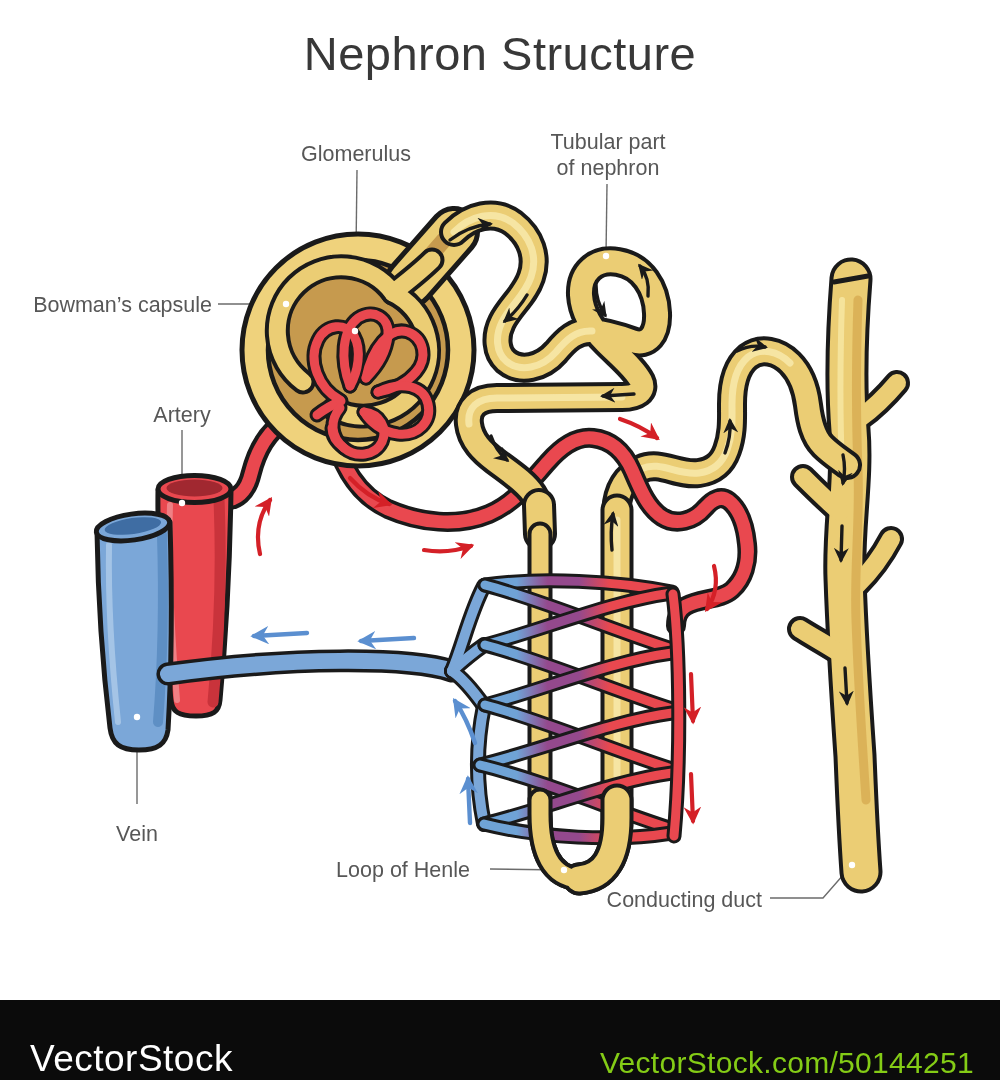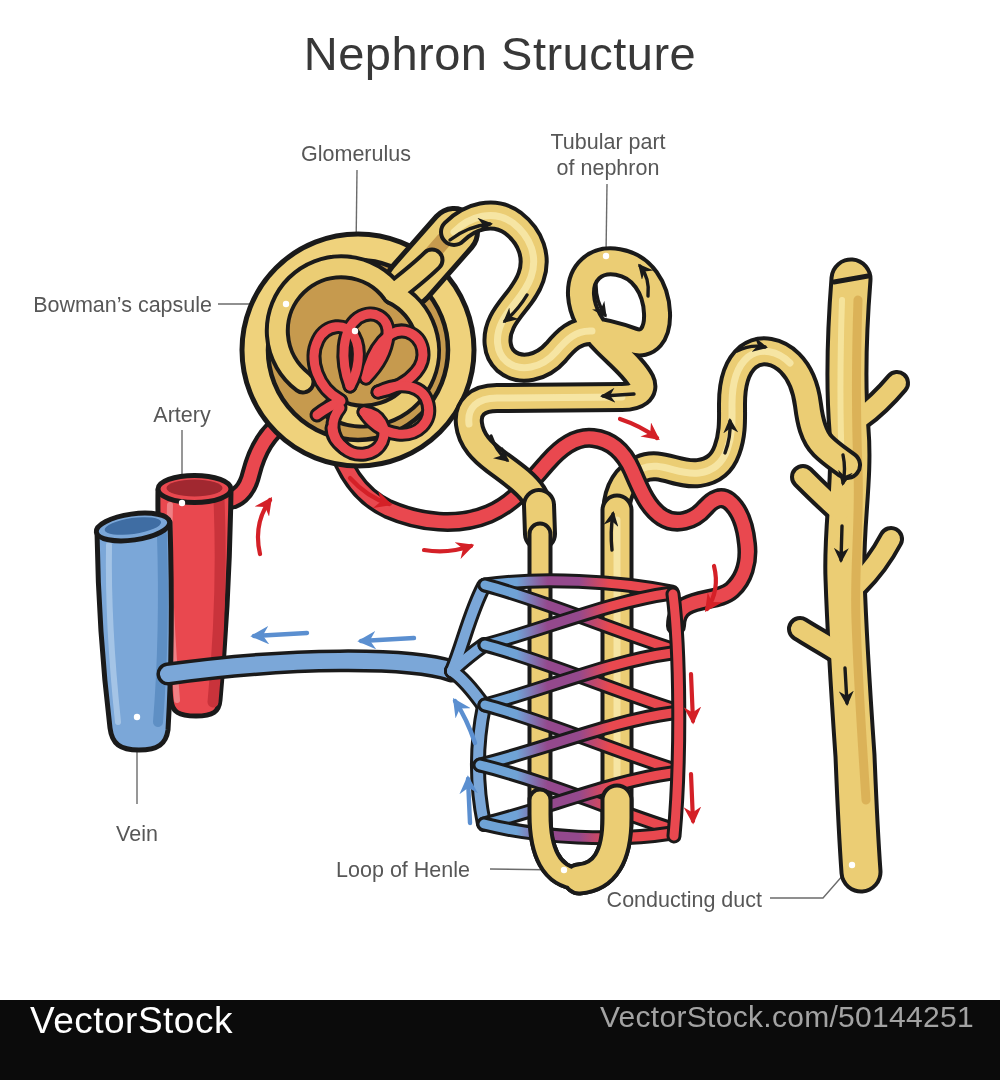--- a/index.html
+++ b/index.html
@@ -1,20 +1,20 @@
 <!DOCTYPE html>
 <html><head>
 <meta charset="utf-8">
 <style>
   html,body{margin:0;padding:0;background:#ffffff;}
   body{width:1000px;height:1080px;position:relative;font-family:"Liberation Sans",sans-serif;}
   .stage{width:1000px;height:1000px;display:block;}
-  .footer{width:1000px;height:80px;background:#0b0b0b;display:flex;align-items:flex-start;justify-content:space-between;box-sizing:border-box;padding:0 26px 0 30px;}
+  .footer{width:1000px;height:80px;background:#0b0b0b;display:flex;align-items:flex-end;justify-content:space-between;box-sizing:border-box;padding:0 26px 0 30px;}
   .brand{color:#ffffff;font-size:37px;font-weight:500;letter-spacing:.5px;}
-  .credit{color:#a3a3a3;font-size:30px;font-weight:400;letter-spacing:.3px;}
+  .credit{color:#84cc16;font-size:30px;font-weight:400;letter-spacing:.3px;}
   
   .ol{stroke:#1a1a1a;fill:none;stroke-linecap:round;stroke-linejoin:round;}
   .gold{stroke:#EBCD74;fill:none;stroke-linecap:round;stroke-linejoin:round;}
   .goldhl{stroke:#F8E9AC;fill:none;stroke-linecap:round;opacity:.85;}
   .redt{stroke:#E9484F;fill:none;stroke-linecap:round;stroke-linejoin:round;}
   .bluet{stroke:#7BA7D8;fill:none;stroke-linecap:round;stroke-linejoin:round;}
   .vasa{stroke:url(#vasa);fill:none;stroke-linecap:round;}
   .lead{stroke:#6b6b6b;stroke-width:1.4;fill:none;}
   .lbl{font-family:"Liberation Sans",sans-serif;font-size:21.5px;fill:#575757;}
   .title{font-family:"Liberation Sans",sans-serif;font-size:47px;fill:#383838;font-weight:500;letter-spacing:.5px;}

